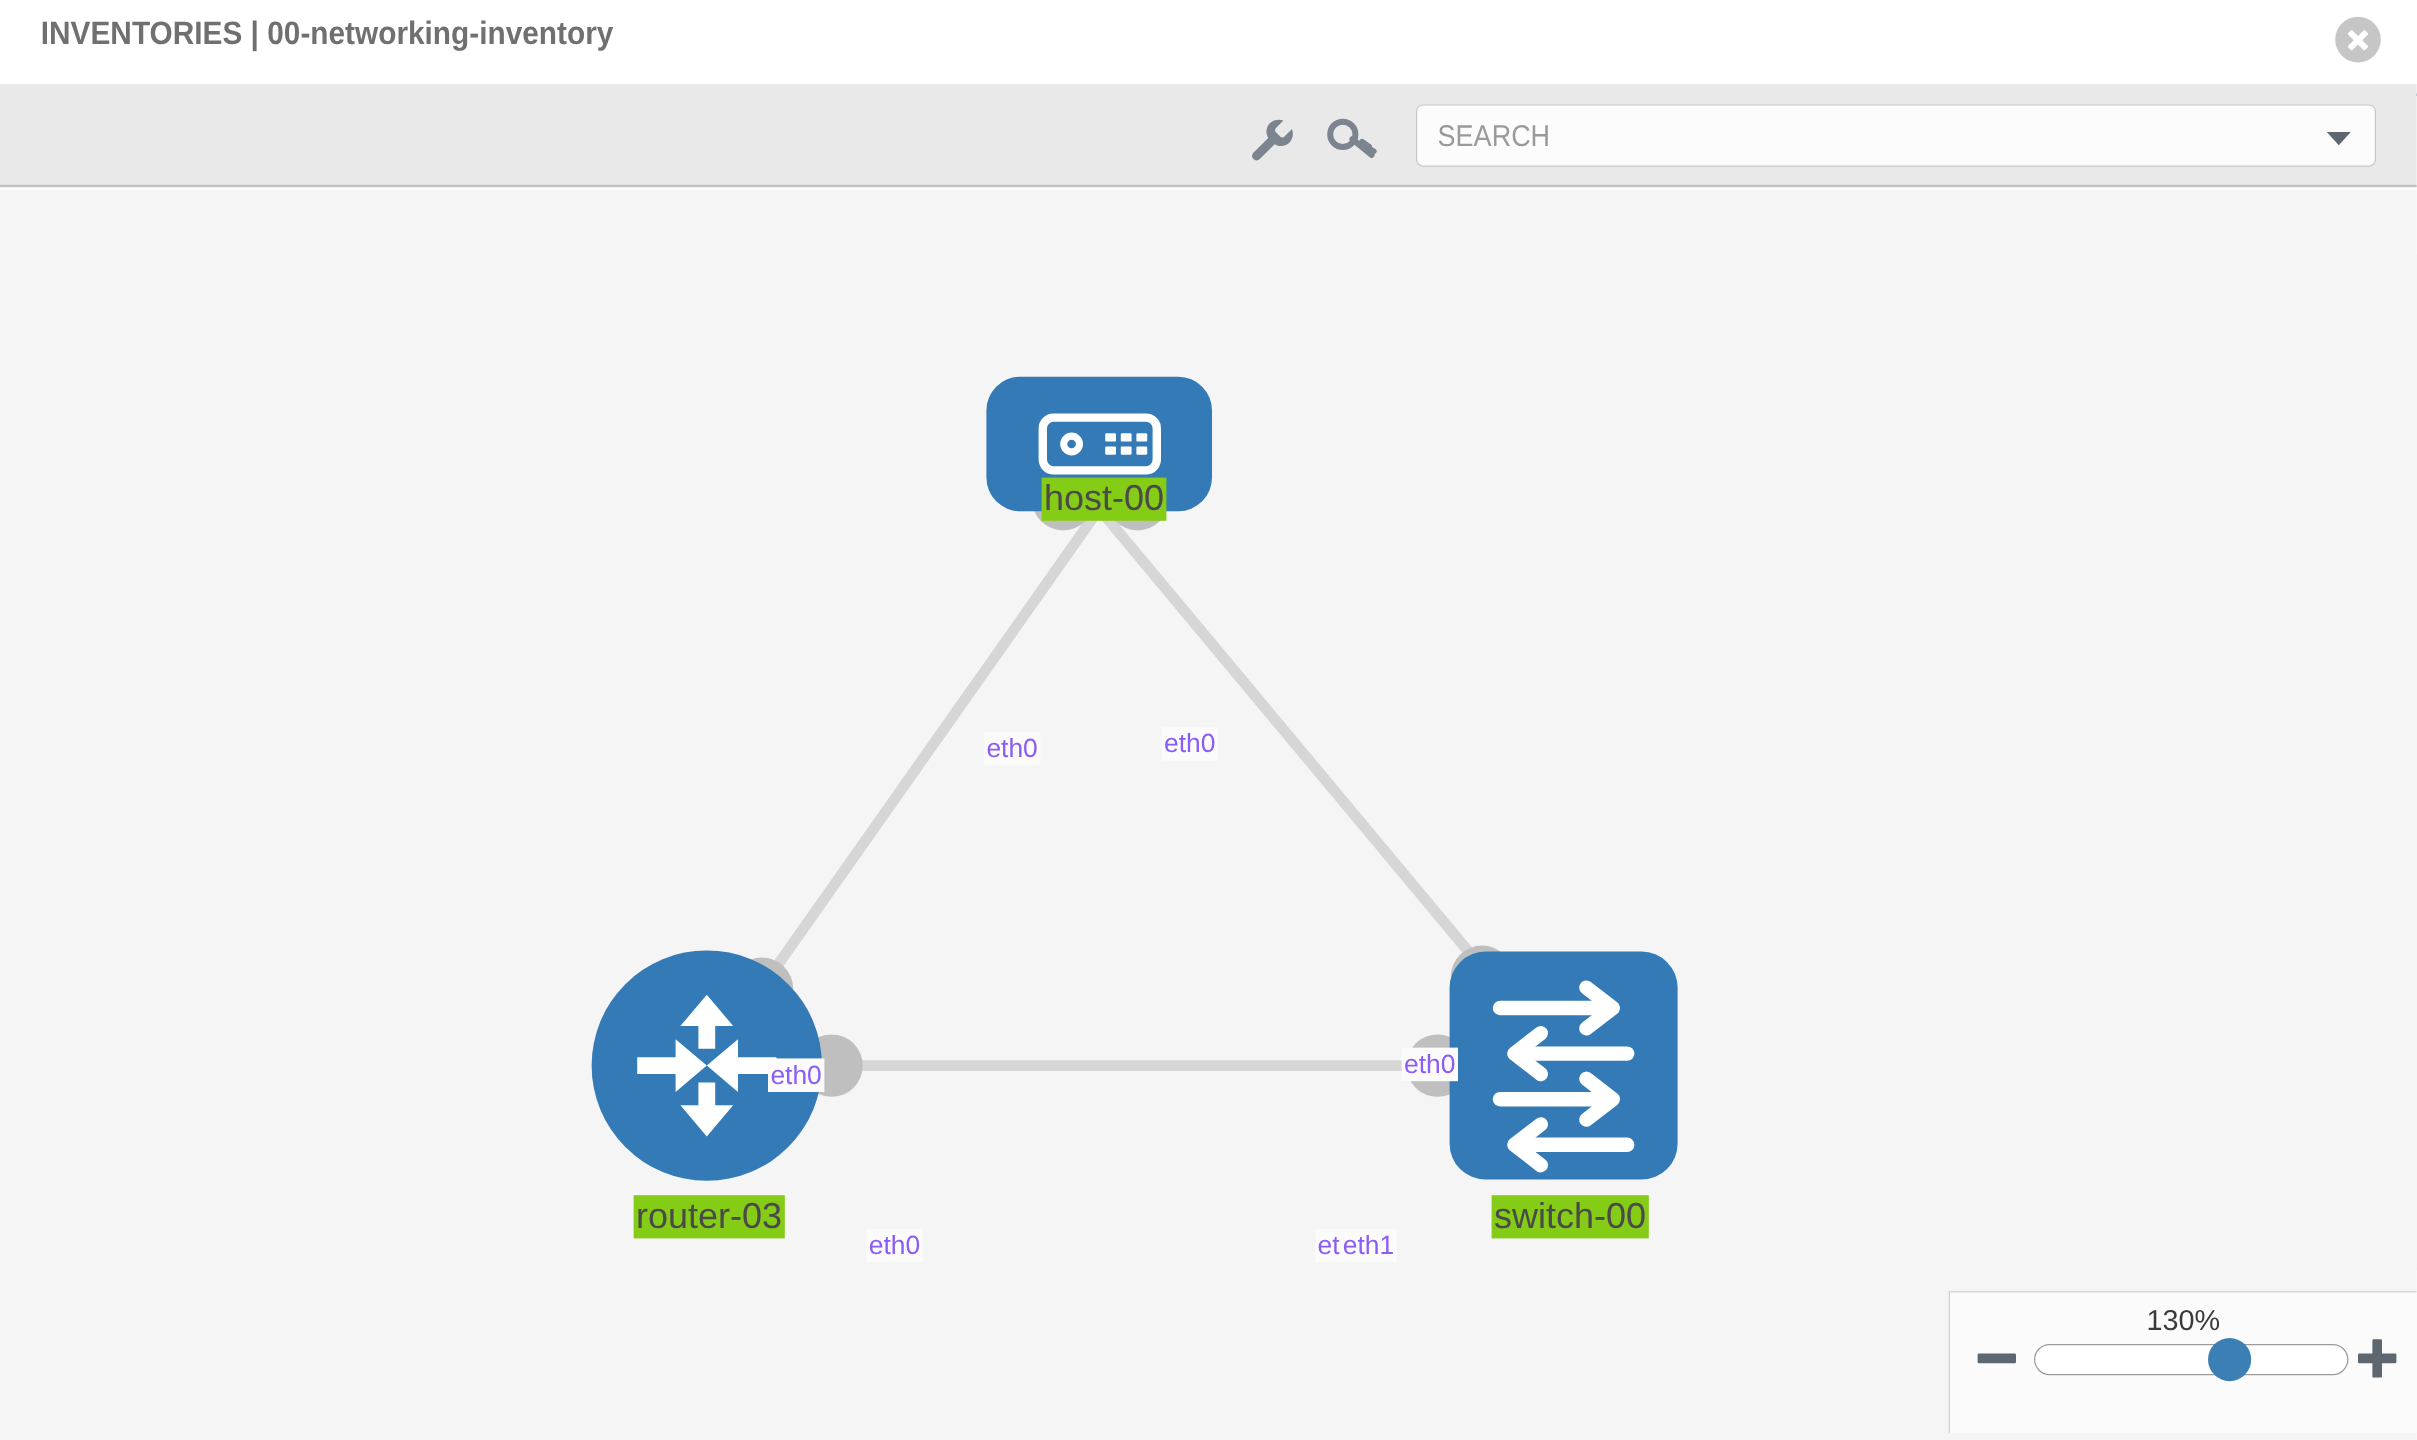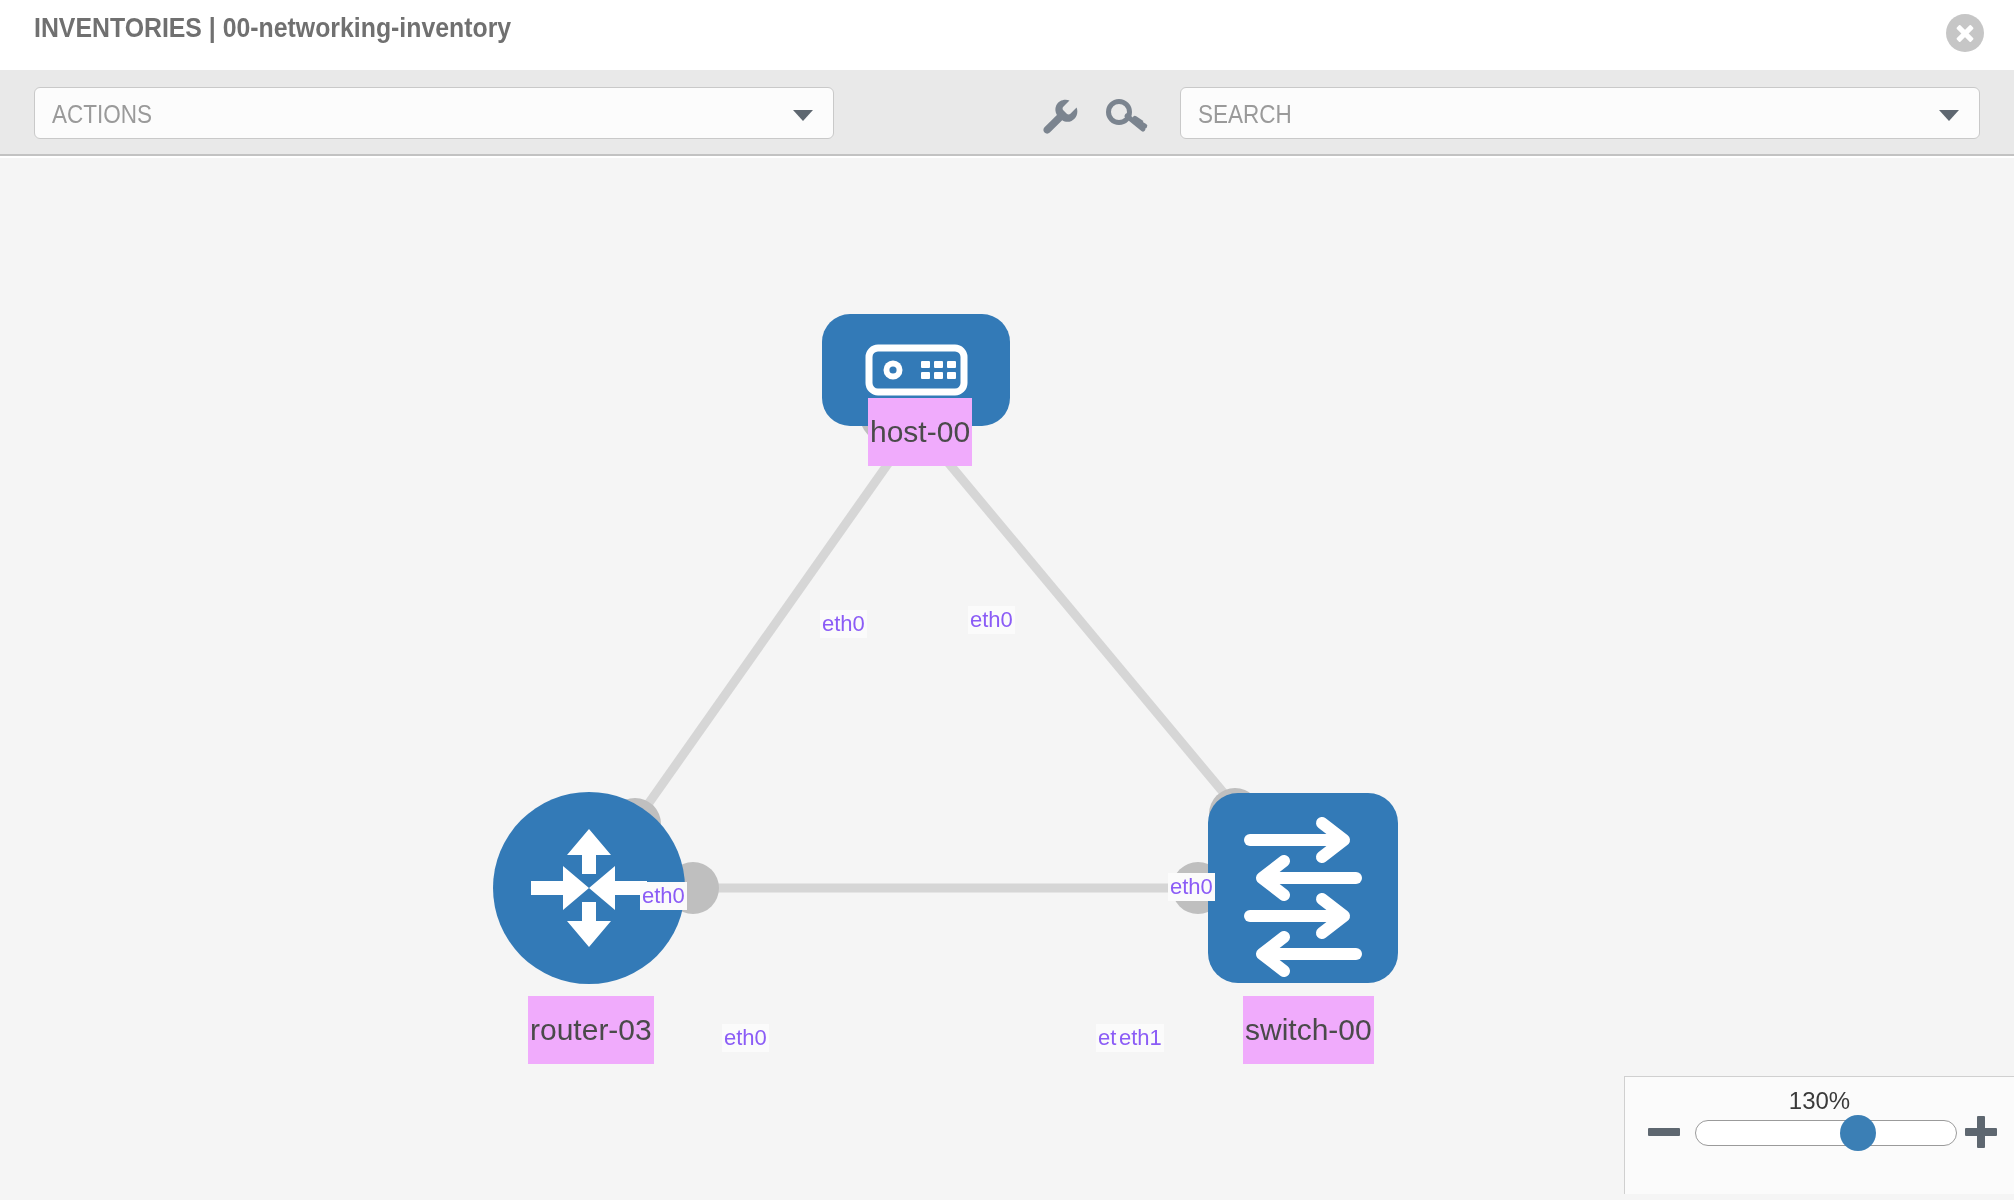--- a/index.html
+++ b/index.html
@@ -119,23 +119,23 @@
     height: 1042px;
   }
 
   
   .node-shape { cursor: pointer; }
 
   .node-label {
     position: absolute;
     font-size: 30px;
     color: #4a4a4a;
-    background: #f0abfc;
+    background: #84cc16;
     white-space: nowrap;
-    padding: 16px 2px;
+    padding: 0 2px;
     line-height: 36px;
   }
   .iface-label {
     position: absolute;
     font-size: 22px;
     color: #8b5cf6;
     background: #fbfbfb;
     white-space: nowrap;
     padding: 0 2px;
     line-height: 28px;
@@ -208,24 +208,20 @@
   <div class="header">
     <div class="header-title">INVENTORIES | 00-networking-inventory</div>
     <div class="close-btn">
       <div class="x1"></div>
       <div class="x2"></div>
     </div>
   </div>
 
   <div class="toolbar">
 
-    <div class="select-box" id="actions-select">
-      <div class="sel-label">ACTIONS</div>
-      <div class="caret"></div>
-    </div>
 
     <div class="tool-icon" id="wrench-btn">
       <svg width="46" height="40" viewBox="0 0 46 40">
         <path d="M33.5 4.5 C28.5 2.5 22.5 4.5 20.2 9.6 C18.8 12.8 19.2 16.2 20.9 18.9
                  L8.5 31.3 C7.0 32.8 7.0 35.1 8.5 36.6 C10.0 38.1 12.3 38.1 13.8 36.6
                  L26.2 24.2 C28.9 25.9 32.3 26.3 35.5 24.9 C40.6 22.6 42.6 16.6 40.6 11.6
                  L34.4 17.8 C33.4 18.8 31.8 18.8 30.8 17.8 L27.3 14.3
                  C26.3 13.3 26.3 11.7 27.3 10.7 Z" fill="#7b848f"></path>
       </svg>
     </div>

